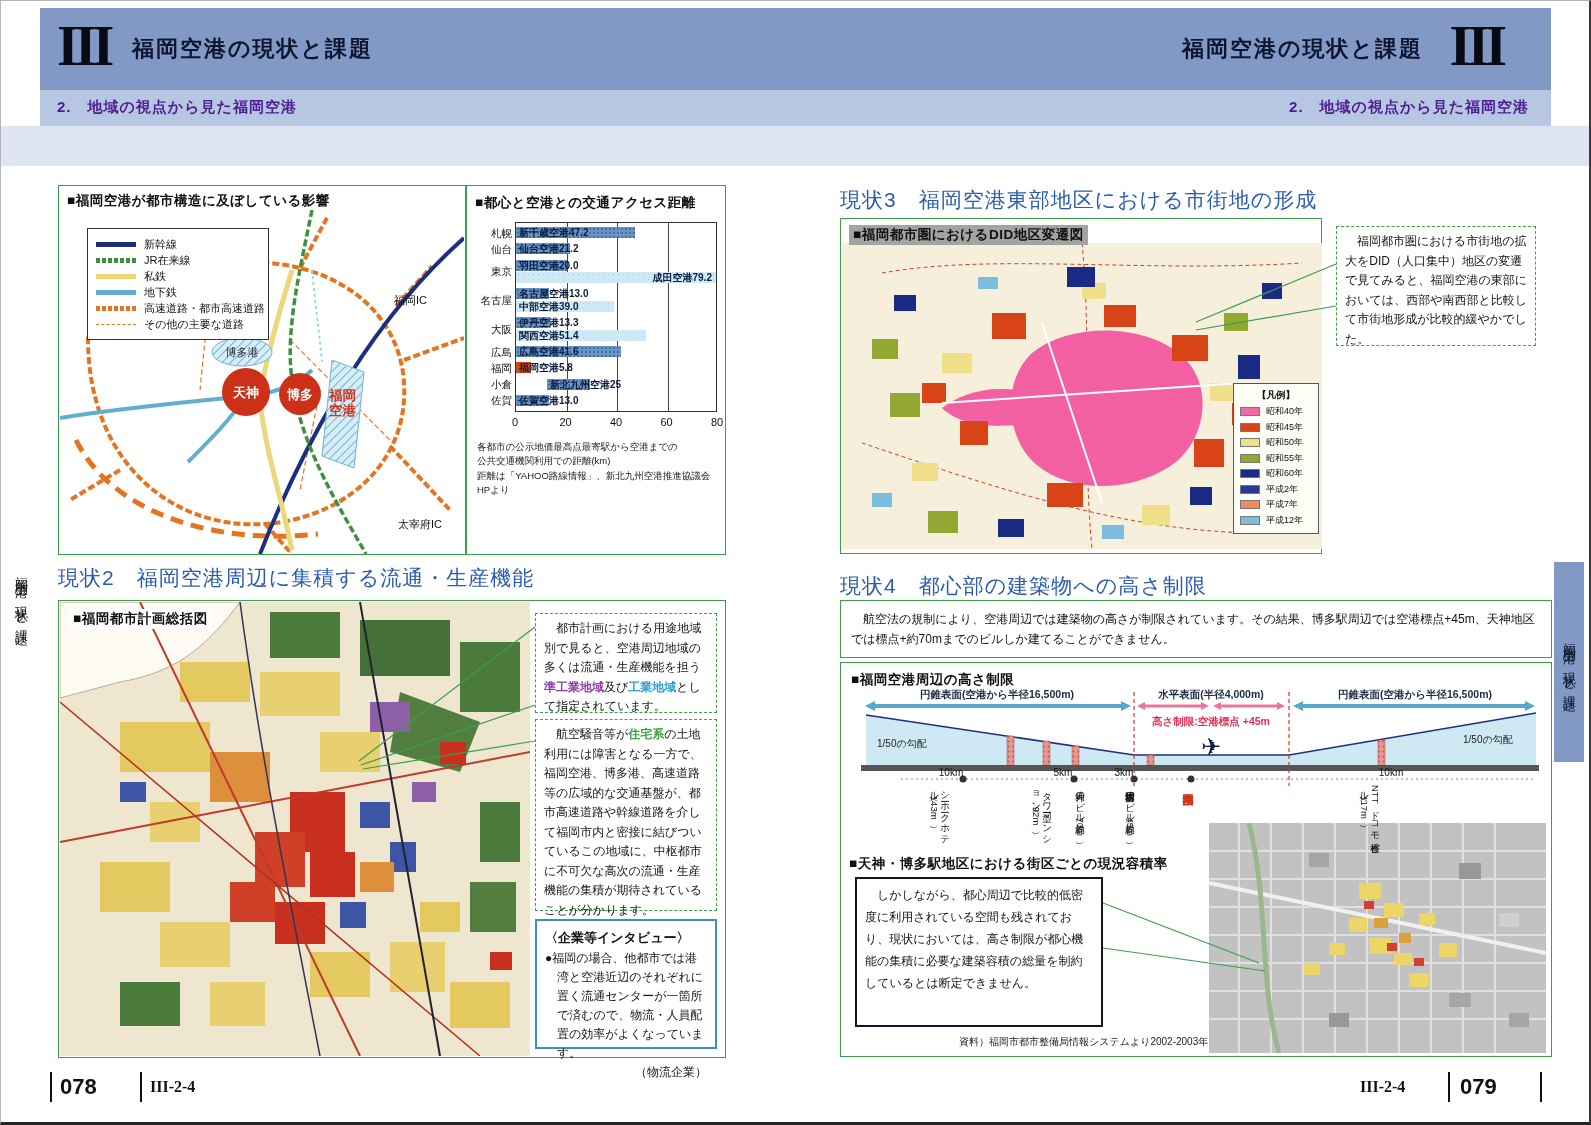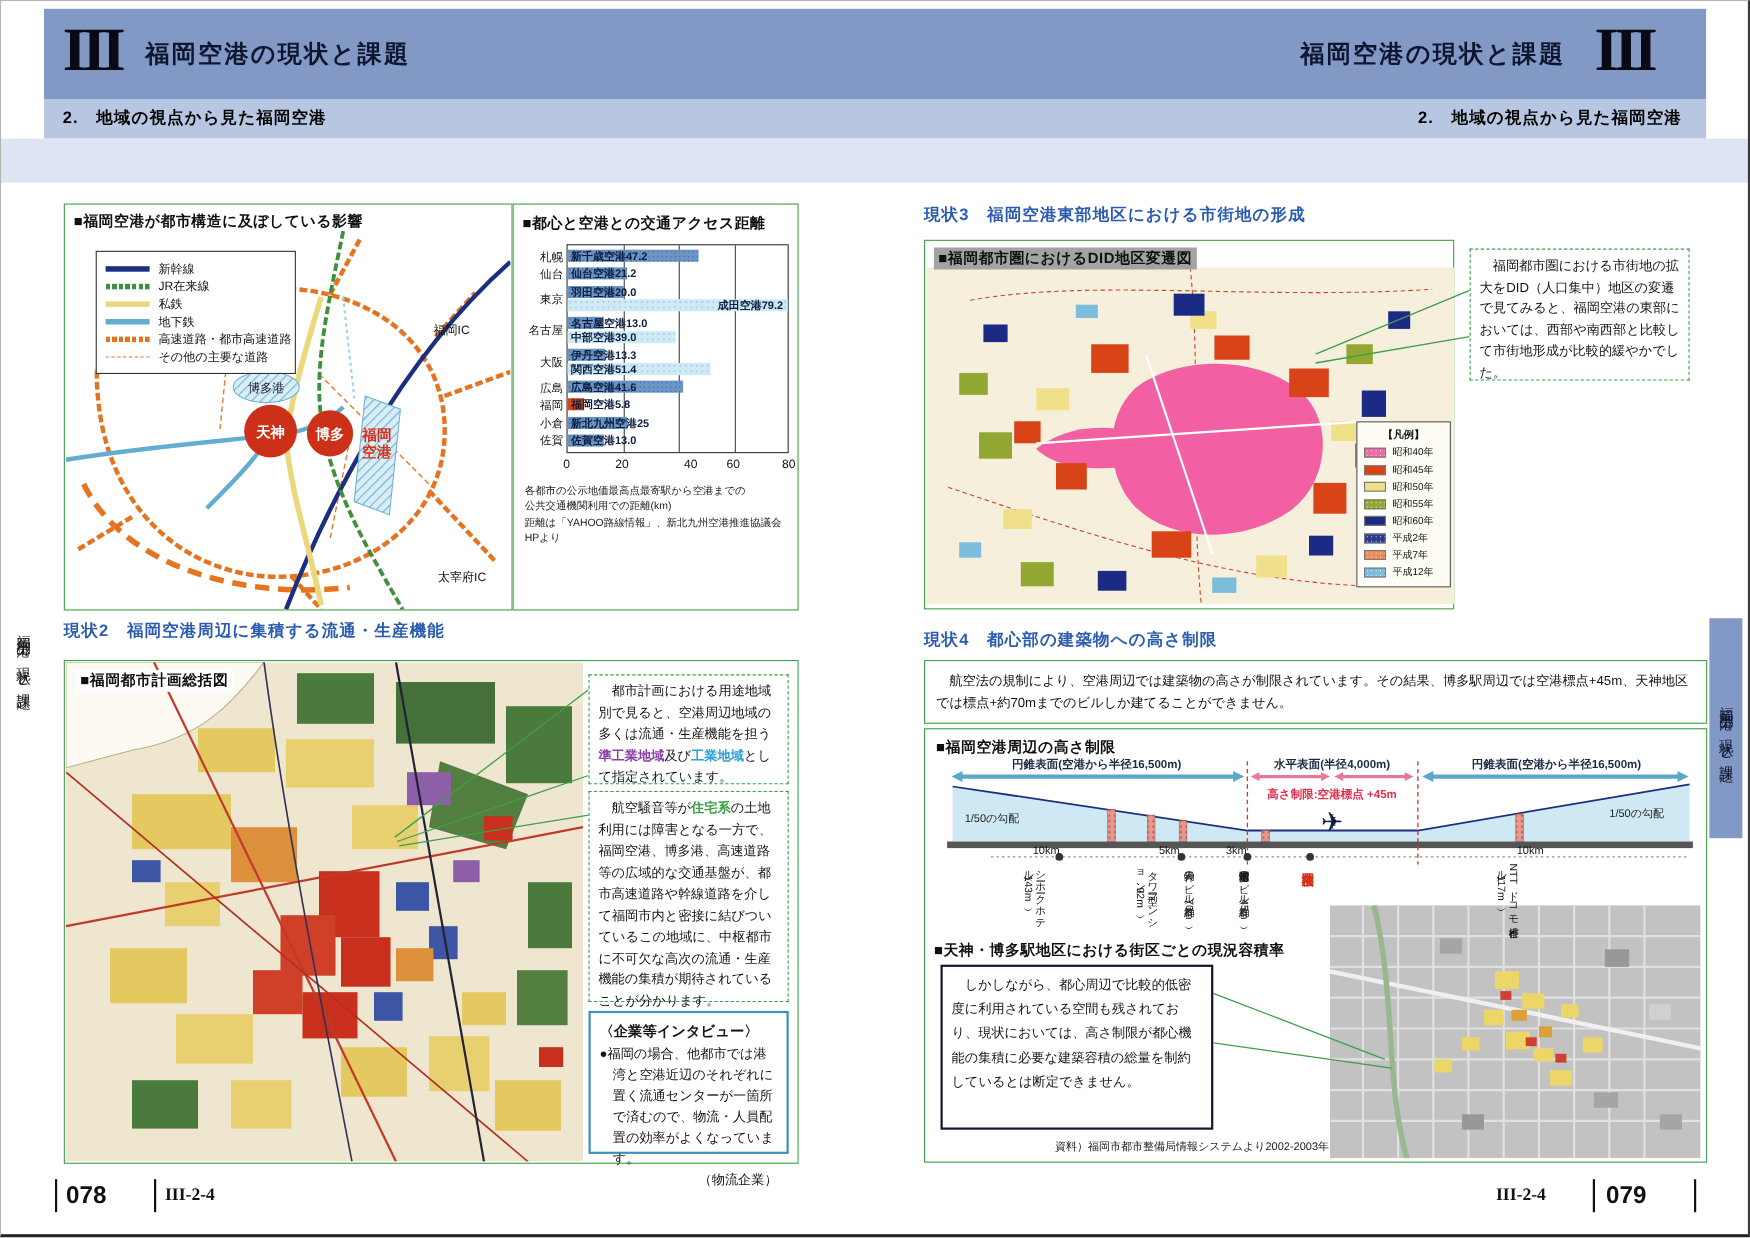--- a/index.html
+++ b/index.html
@@ -7,23 +7,23 @@
   body{width:1591px;height:1125px;position:relative;overflow:hidden;
        font-family:"Liberation Sans","DejaVu Sans",sans-serif;color:#111}
   .abs{position:absolute}
   .frame{position:absolute;inset:0;border:1px solid #b5b5b5;border-right:2px solid #3a3a3a;border-bottom:3px solid #242424;pointer-events:none;z-index:60}
   
   .hdr-bar{position:absolute;left:40px;top:8px;width:1511px;height:82px;background:#8299c5}
   .hdr-sub{position:absolute;left:40px;top:90px;width:1511px;height:36px;background:#b7c6e1}
   .hdr-band{position:absolute;left:0;top:126px;width:1591px;height:40px;background:#dee4f2}
   .numeral{position:absolute;font-family:"Liberation Serif","DejaVu Serif",serif;font-weight:bold;font-size:56px;line-height:1;color:#0a0a14;letter-spacing:-4px}
   .hdr-title{position:absolute;top:34px;font-size:22px;font-weight:bold;color:#0d1530;letter-spacing:2px}
-  .hdr-subtxt{position:absolute;top:98px;font-size:15px;font-weight:bold;color:#000000;letter-spacing:1px}
-  
-  .section-h{position:absolute;font-size:15px;font-weight:bold;color:#2b5cb0;letter-spacing:1px}
+  .hdr-subtxt{position:absolute;top:98px;font-size:15px;font-weight:bold;color:#4c1d95;letter-spacing:1px}
+  
+  .section-h{position:absolute;font-size:21px;font-weight:normal;color:#2b5cb0;letter-spacing:1px}
   
   .box-green{position:absolute;background:#fff;border:1px solid #3f9e49}
   .box-title{position:absolute;font-size:13.5px;font-weight:bold;color:#101010;letter-spacing:.5px;z-index:6}
   .callout{position:absolute;background:#fff;border:1px dashed #3f9e49;font-size:12px;line-height:19.5px;padding:5px 8px;color:#151515;z-index:7}
   .callout-solid{border:2px solid #0f172a}
   .interview{position:absolute;background:#fff;border:2px solid #3d8fc0;font-size:12px;line-height:19px;padding:7px 8px;color:#151515;z-index:7}
   .interview .iv-h{font-size:13px;font-weight:bold;margin-bottom:2px}
   .interview .iv-b{padding-left:1em;text-indent:-1em}
   .interview .iv-a{text-align:right}
   
@@ -183,35 +183,35 @@
       </div>
       <div class="city-label" style="top: 99.95px;">大阪</div>
       <div class="bar bar-dark" style="top: 123px; width: 105.04px;">
         <div class="bar-label">広島空港41.6</div>
       </div>
       <div class="city-label" style="top: 122.5px;">広島</div>
       <div class="bar bar-red" style="top: 139.3px; width: 14.645px;">
         <div class="bar-label">福岡空港5.8</div>
       </div>
       <div class="city-label" style="top: 138.8px;">福岡</div>
-      <div class="bar bar-dark" style="top: 155.6px; width: 54px;">
+      <div class="bar bar-dark" style="top: 155.6px; width: 43px; margin-left: 31px;">
         <div class="bar-label">新北九州空港25</div>
       </div>
       <div class="city-label" style="top: 155.1px;">小倉</div>
       <div class="bar bar-dark" style="top: 171.9px; width: 32.825px;">
         <div class="bar-label">佐賀空港13.0</div>
       </div>
       <div class="city-label" style="top: 171.4px;">佐賀</div>
     </div>
   <div class="chart-note" style="left:10px;top:254px;width:244px">各都市の公示地価最高点最寄駅から空港までの
 公共交通機関利用での距離(km)
 距離は「YAHOO路線情報」、新北九州空港推進協議会HPより</div>
 <div class="tick" style="left: 37px; top: 230px;">0</div>
     <div class="tick" style="left: 87.5px; top: 230px;">20</div>
-    <div class="tick" style="left: 138px; top: 230px; margin-left: 12px;">40</div>
+    <div class="tick" style="left: 138px; top: 230px;">40</div>
     <div class="tick" style="left: 188.5px; top: 230px;">60</div>
     <div class="tick" style="left: 239px; top: 230px;">80</div>
   </div>
 
 <div class="section-h" style="left:58px;top:564px">現状2　福岡空港周辺に集積する流通・生産機能</div>
 <div class="box-green" style="left:58px;top:600px;width:668px;height:458px">
   <svg class="abs" style="left:1px;top:1px" width="470" height="454" viewBox="0 0 470 454">
     <rect width="470" height="454" fill="#efe6cf"></rect>
     <path d="M0,0 L180,0 C150,40 120,70 60,80 L0,96 Z" fill="#fcfaf3" stroke="#b9ae92"></path>
     <rect x="210" y="10" width="70" height="46" fill="#4a7a3c"></rect>

